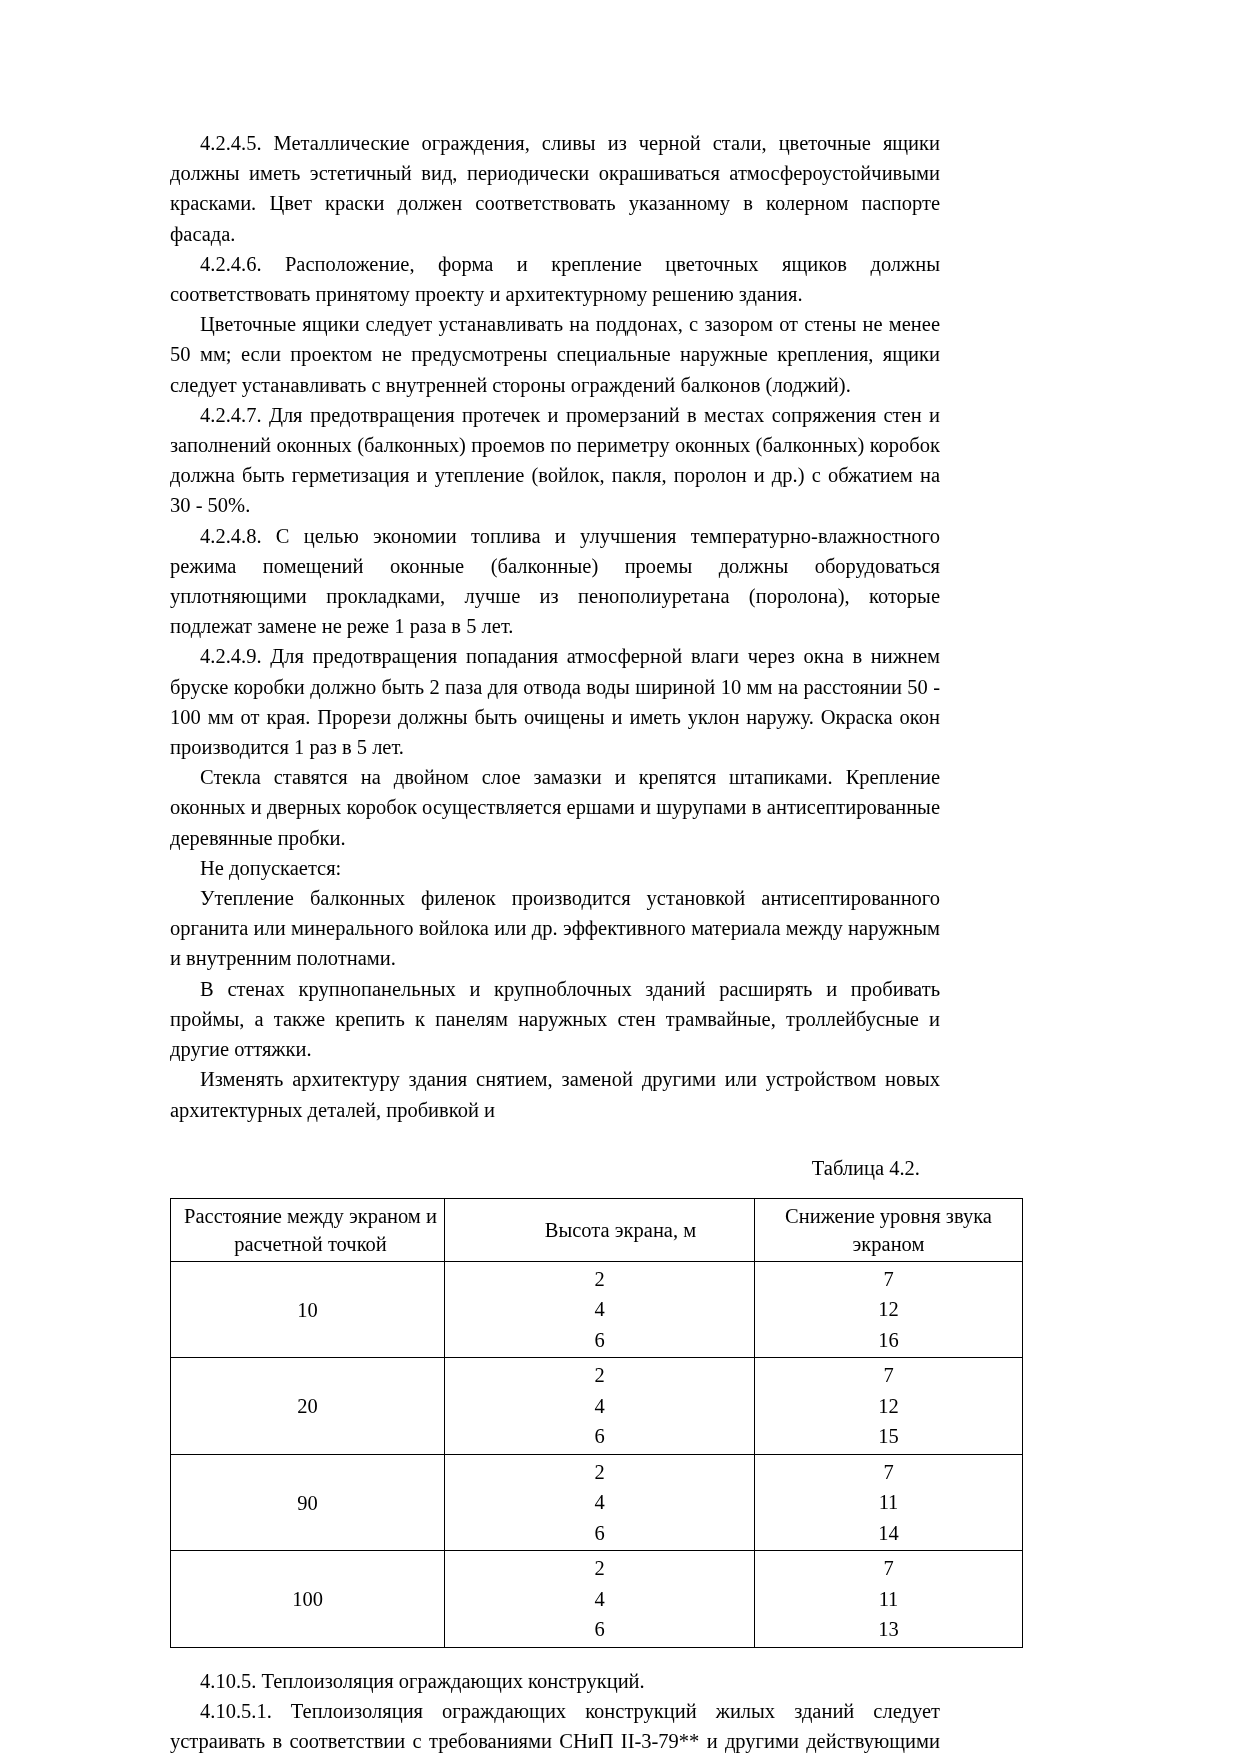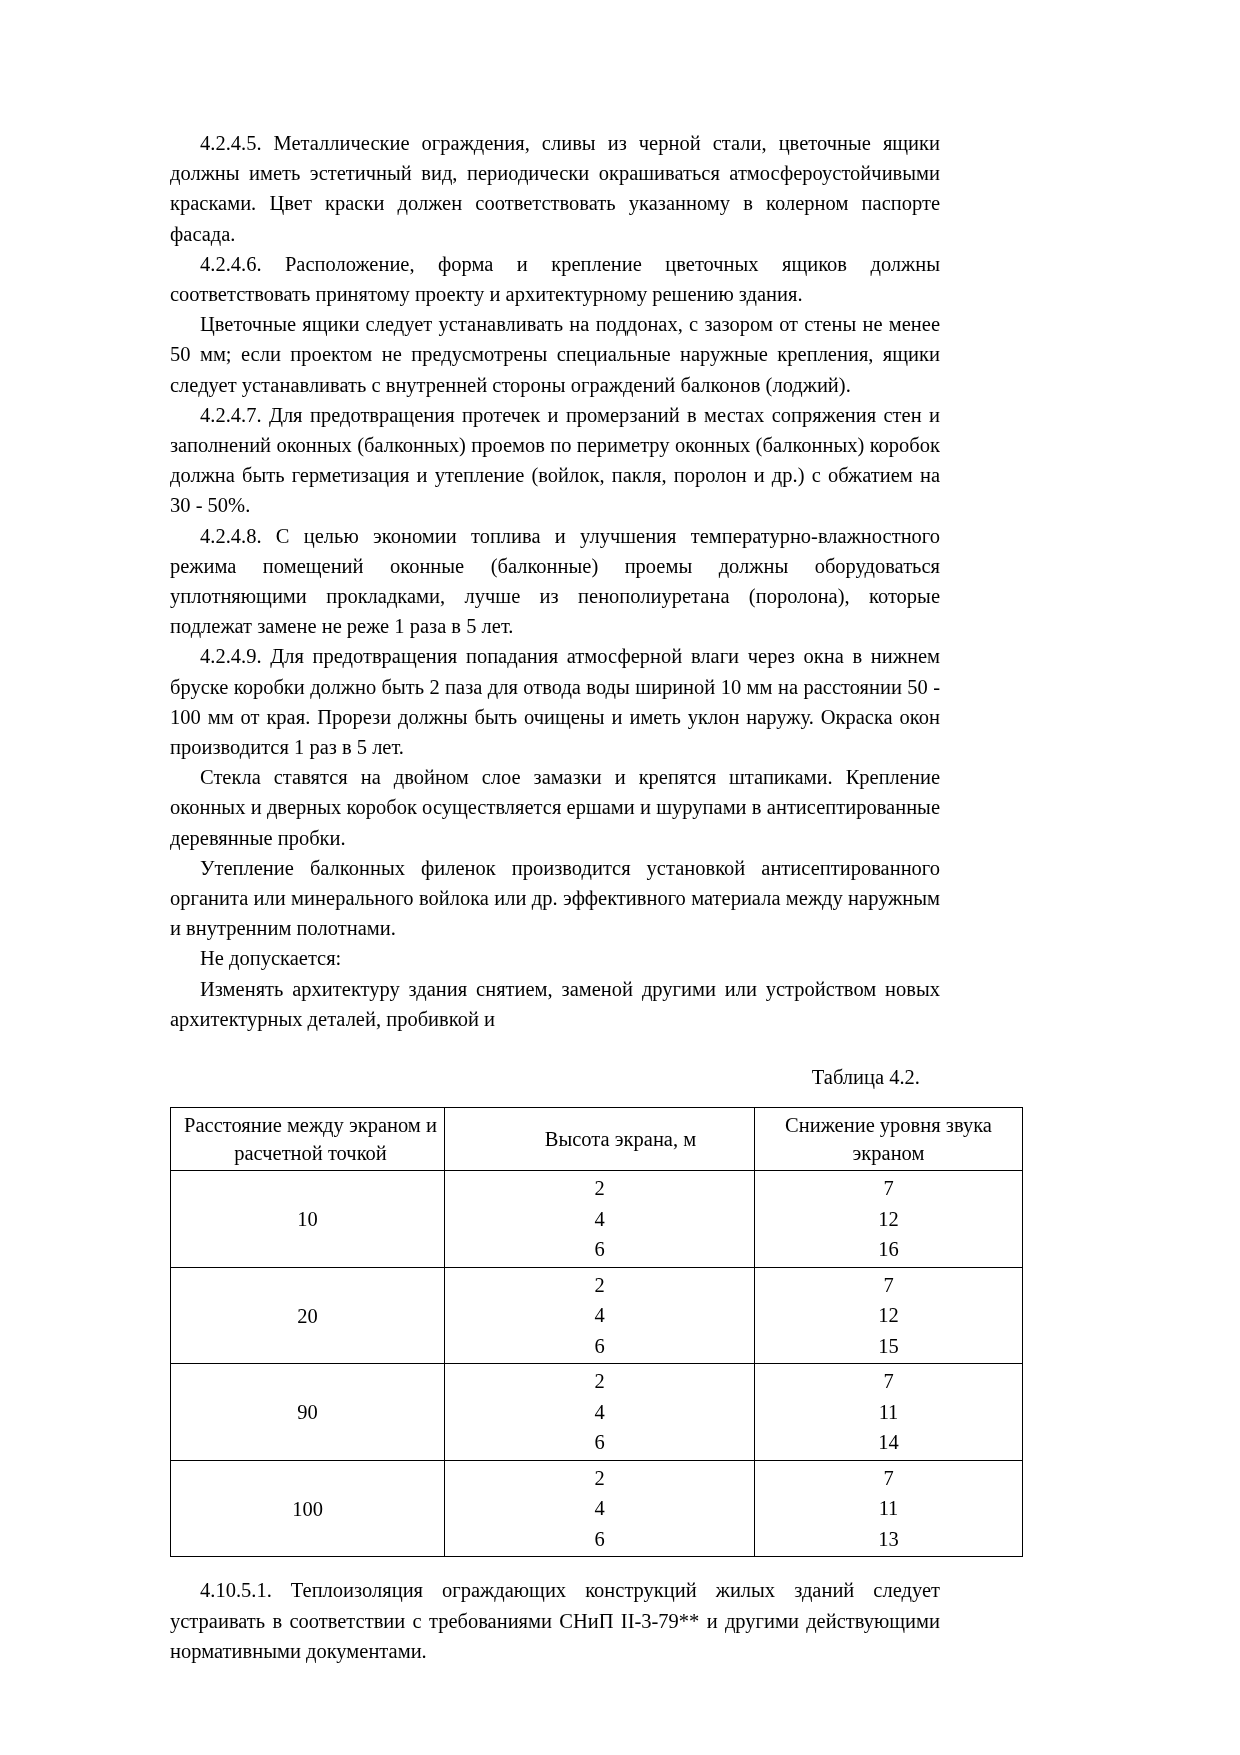--- a/index.html
+++ b/index.html
@@ -90,22 +90,23 @@
 <div class="page">
   <div class="doc-body">
 
     <p class="para">4.2.4.5. Металлические ограждения, сливы из черной стали, цветочные ящики должны иметь эстетичный вид, периодически окрашиваться атмосфероустойчивыми красками. Цвет краски должен соответствовать указанному в колерном паспорте фасада.</p>
     <p class="para">4.2.4.6. Расположение, форма и крепление цветочных ящиков должны соответствовать принятому проекту и архитектурному решению здания.</p>
     <p class="para">Цветочные ящики следует устанавливать на поддонах, с зазором от стены не менее 50 мм; если проектом не предусмотрены специальные наружные крепления, ящики следует устанавливать с внутренней стороны ограждений балконов (лоджий).</p>
     <p class="para">4.2.4.7. Для предотвращения протечек и промерзаний в местах сопряжения стен и заполнений оконных (балконных) проемов по периметру оконных (балконных) коробок должна быть герметизация и утепление (войлок, пакля, поролон и др.) с обжатием на 30 - 50%.</p>
     <p class="para">4.2.4.8. С целью экономии топлива и улучшения температурно-влажностного режима помещений оконные (балконные) проемы должны оборудоваться уплотняющими прокладками, лучше из пенополиуретана (поролона), которые подлежат замене не реже 1 раза в 5 лет.</p>
     <p class="para">4.2.4.9. Для предотвращения попадания атмосферной влаги через окна в нижнем бруске коробки должно быть 2 паза для отвода воды шириной 10 мм на расстоянии 50 - 100 мм от края. Прорези должны быть очищены и иметь уклон наружу. Окраска окон производится 1 раз в 5 лет.</p>
     <p class="para">Стекла ставятся на двойном слое замазки и крепятся штапиками. Крепление оконных и дверных коробок осуществляется ершами и шурупами в антисептированные деревянные пробки.</p>
+    <p class="para">Не допускается:</p>
     <p class="para">Утепление балконных филенок производится установкой антисептированного органита или минерального войлока или др. эффективного материала между наружным и внутренним полотнами.</p>
-    <p class="para">Не допускается:</p>
+    <p class="para">В стенах крупнопанельных и крупноблочных зданий расширять и пробивать проймы, а также крепить к панелям наружных стен трамвайные, троллейбусные и другие оттяжки.</p>
     <p class="para">Изменять архитектуру здания снятием, заменой другими или устройством новых архитектурных деталей, пробивкой и</p>
 
     <p class="table-caption">Таблица 4.2.</p>
 
     <table class="data-table">
       <thead>
         <tr>
           <th class="col-dist">
             <span class="hdr-inner">Расстояние между экраном и расчетной точкой</span>
           </th>
@@ -166,16 +167,17 @@
           </td>
           <td class="stack">
             <span class="val-line">7</span>
             <span class="val-line">11</span>
             <span class="val-line">13</span>
           </td>
         </tr>
       </tbody>
     </table>
 
+    <p class="para">4.10.5. Теплоизоляция ограждающих конструкций.</p>
     <p class="para">4.10.5.1. Теплоизоляция ограждающих конструкций жилых зданий следует устраивать в соответствии с требованиями СНиП II-3-79** и другими действующими нормативными документами.</p>
 
   </div>
 </div>
 
 </body></html>

